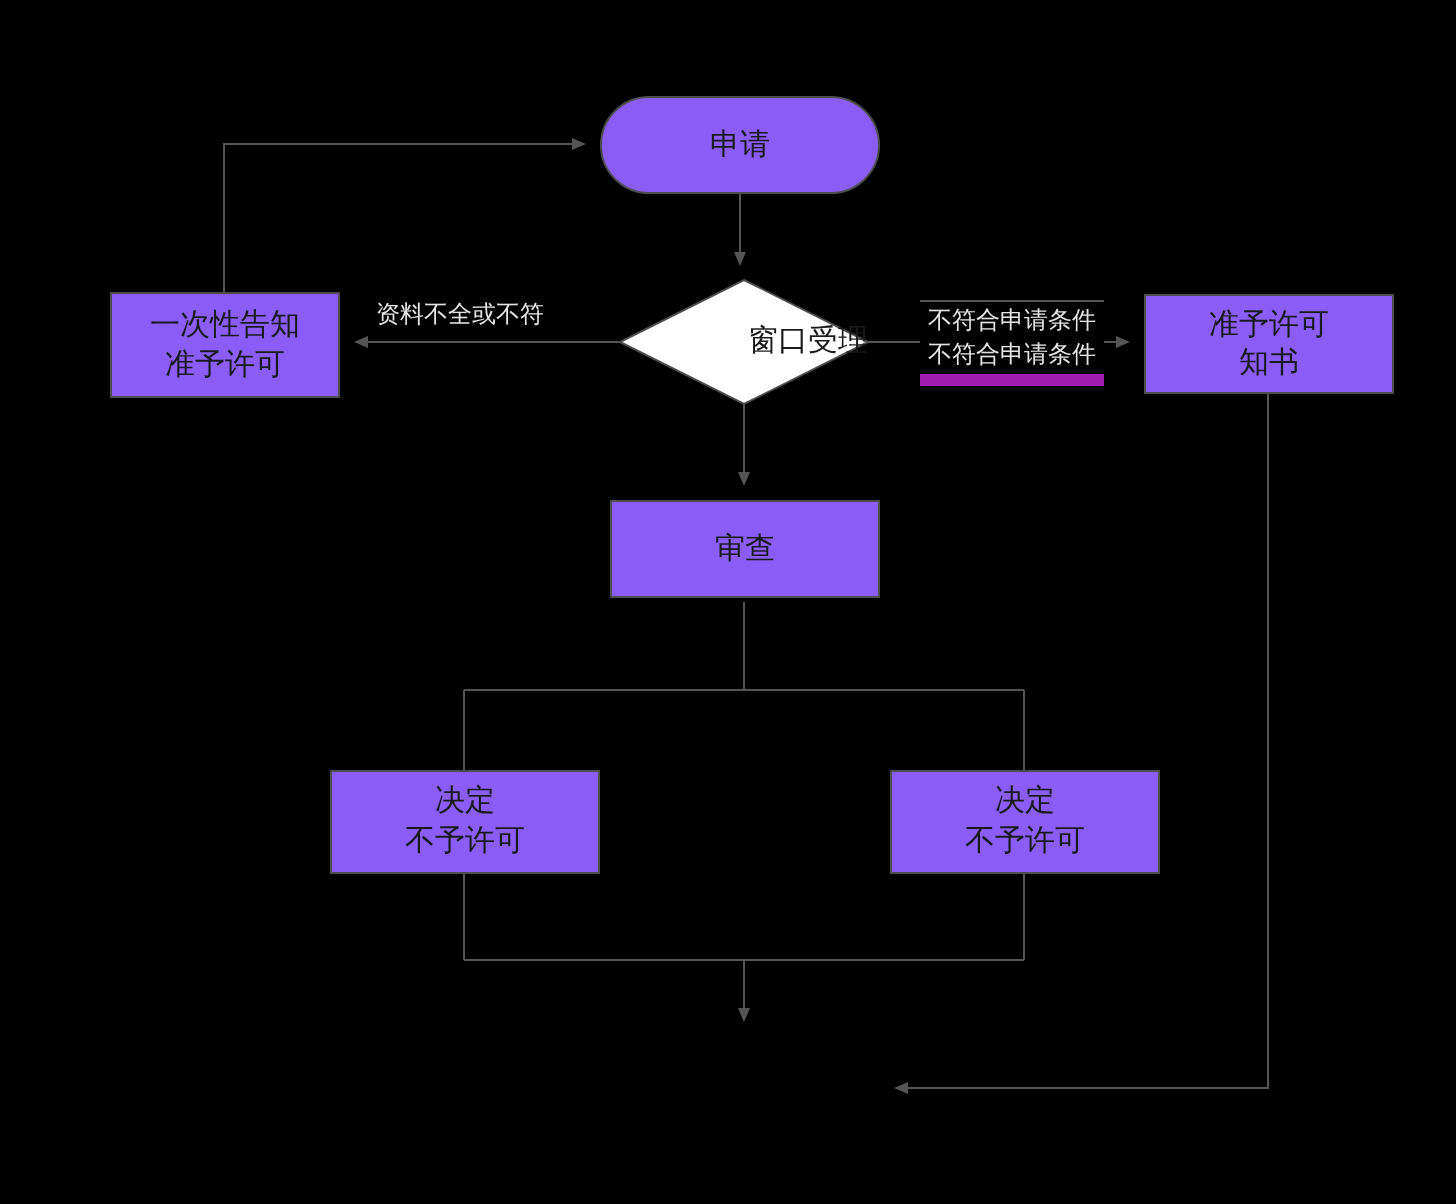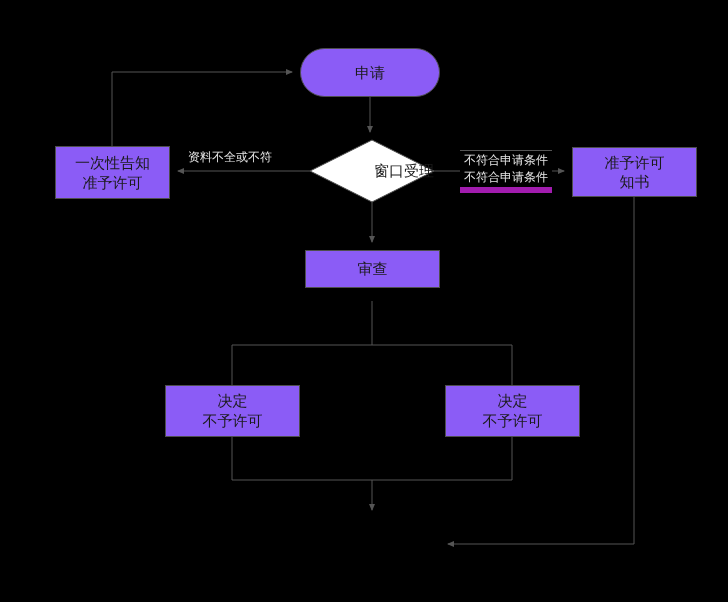--- a/index.html
+++ b/index.html
@@ -102,21 +102,21 @@
     <div>准予许可</div>
   </div>
 
   <div class="diamond-label" style="left:310px; top:162px; width:124px;">窗口受理</div>
 
   <div class="node" style="left:572px; top:147px; width:125px; height:50px; line-height:19px;">
     <div>准予许可</div>
     <div>知书</div>
   </div>
 
-  <div class="node" style="left:305px; top:250px; width:135px; height:38px;">
+  <div class="node" style="left:305px; top:250px; width:135px; height:49px;">
     <div>审查</div>
   </div>
 
   <div class="node" style="left:165px; top:385px; width:135px; height:52px;">
     <div>决定</div>
     <div>不予许可</div>
   </div>
 
   <div class="node" style="left:445px; top:385px; width:135px; height:52px;">
     <div>决定</div>

